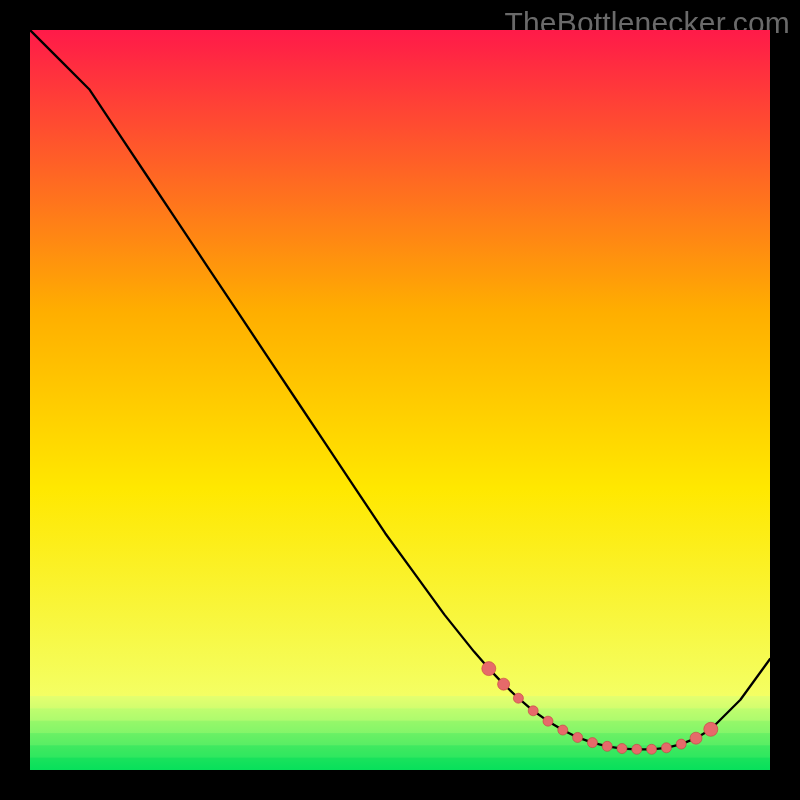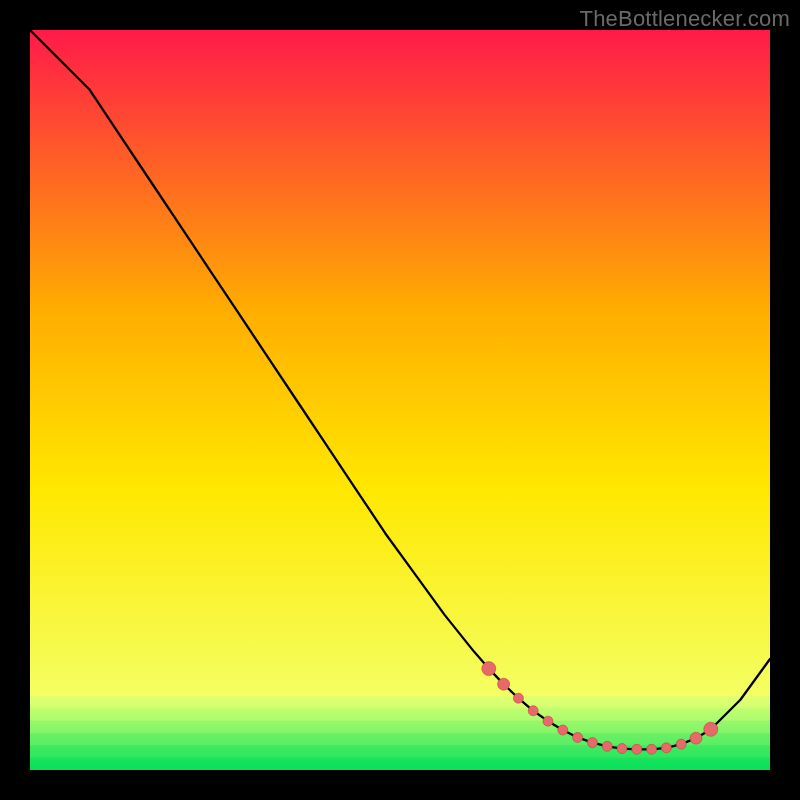--- a/index.html
+++ b/index.html
@@ -28,21 +28,21 @@
   .plot svg {
     display: block;
     width: 740px;
     height: 740px;
   }
   .watermark {
     position: absolute;
     top: 6px;
     right: 10px;
     color: #6a6a6a;
-    font-size: 22px;
+    font-size: 30px;
     font-weight: 500;
     letter-spacing: 0.2px;
     pointer-events: none;
   }
 </style>
 </head>
 <body>
 
 <div class="frame">
   <div class="watermark">TheBottlenecker.com</div>

